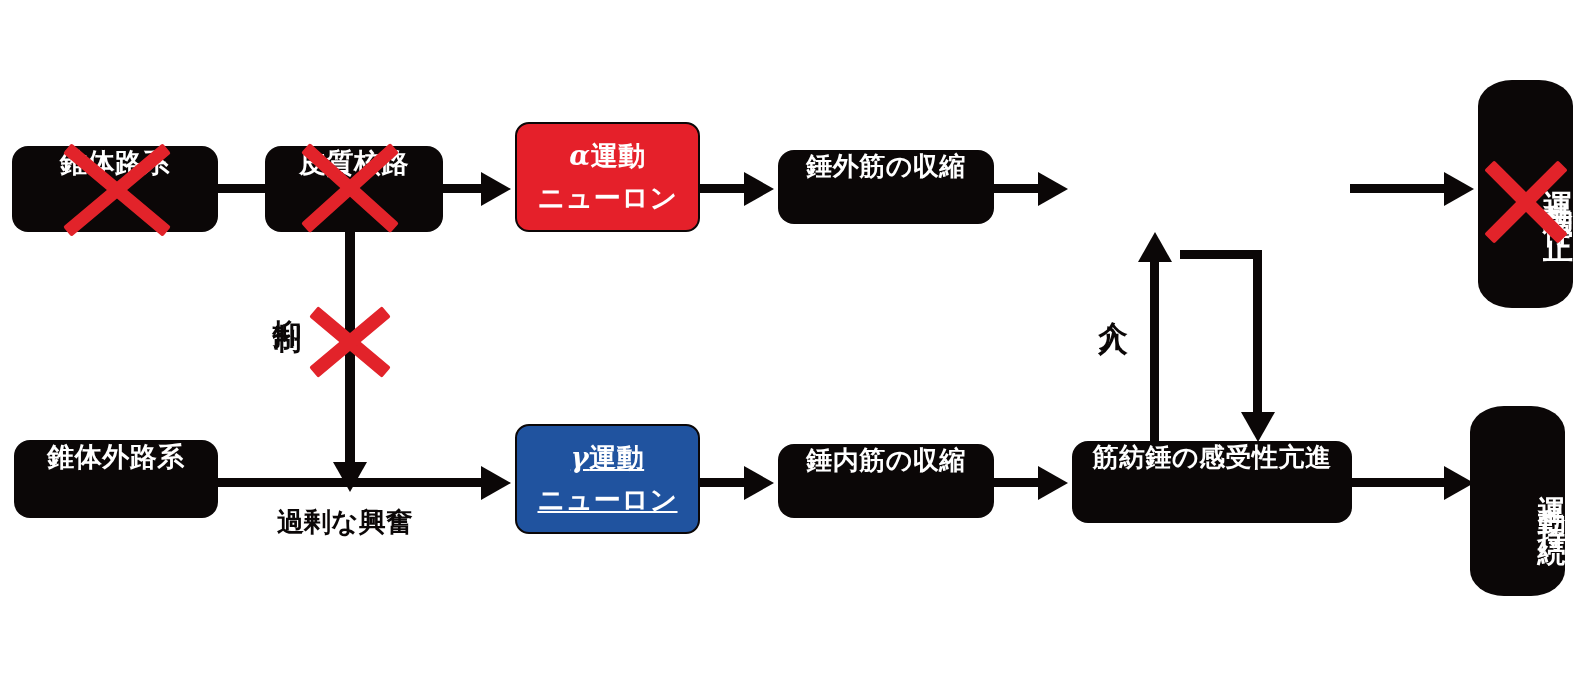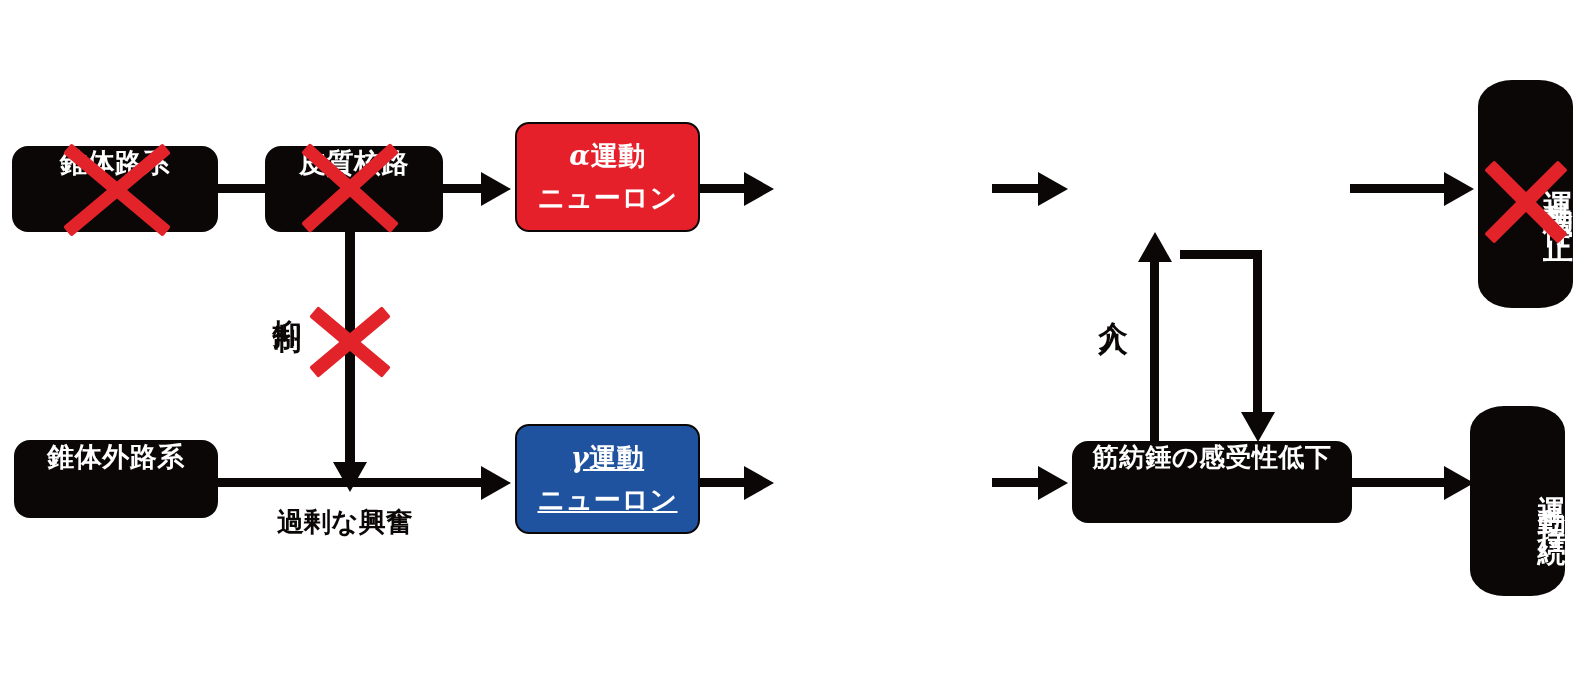--- a/index.html
+++ b/index.html
@@ -177,38 +177,44 @@
 
   <div class="node black" style="left:265px; top:146px; width:178px; height:86px; font-size:27px;">
     <span class="label">皮質核路</span>
   </div>
 
   <div class="node alpha" style="left:515px; top:122px; width:185px; height:110px; font-size:27px; flex-direction:column; justify-content:center; gap:8px;">
     <span class="line1"><span class="greek">α</span>運動</span>
     <span class="line2">ニューロン</span>
   </div>
 
+  <div class="node black" style="left:778px; top:150px; width:216px; height:74px; font-size:26px;">
+    <span class="label">錘外筋の収縮</span>
+  </div>
 
 
   <div class="node black vertical" style="left:1478px; top:80px; width:95px; height:228px; font-size:30px;">
     <span class="label">運動停止</span>
   </div>
 
   <div class="node black" style="left:14px; top:440px; width:204px; height:78px; font-size:27px;">
     <span class="label">錐体外路系</span>
   </div>
 
   <div class="node gamma" style="left:515px; top:424px; width:185px; height:110px; font-size:27px; flex-direction:column; justify-content:center; gap:8px;">
     <span class="line1"><span class="greek">γ</span>運動</span>
     <span class="line2">ニューロン</span>
   </div>
 
+  <div class="node black" style="left:778px; top:444px; width:216px; height:74px; font-size:26px;">
+    <span class="label">錘内筋の収縮</span>
+  </div>
 
   <div class="node black" style="left:1072px; top:441px; width:280px; height:82px; font-size:26px;">
-    <span class="label">筋紡錘の感受性低下</span>
+    <span class="label">筋紡錘の感受性亢進</span>
   </div>
 
   <div class="node black vertical" style="left:1470px; top:406px; width:95px; height:190px; font-size:28px;">
     <span class="label">運動持続</span>
   </div>
 
   <div class="edge-label vert" style="left:272px; top:296px; font-size:29px; height:86px;">抑制</div>
 
   <div class="edge-label" style="left:277px; top:504px; font-size:27px;">過剰な興奮</div>
 

